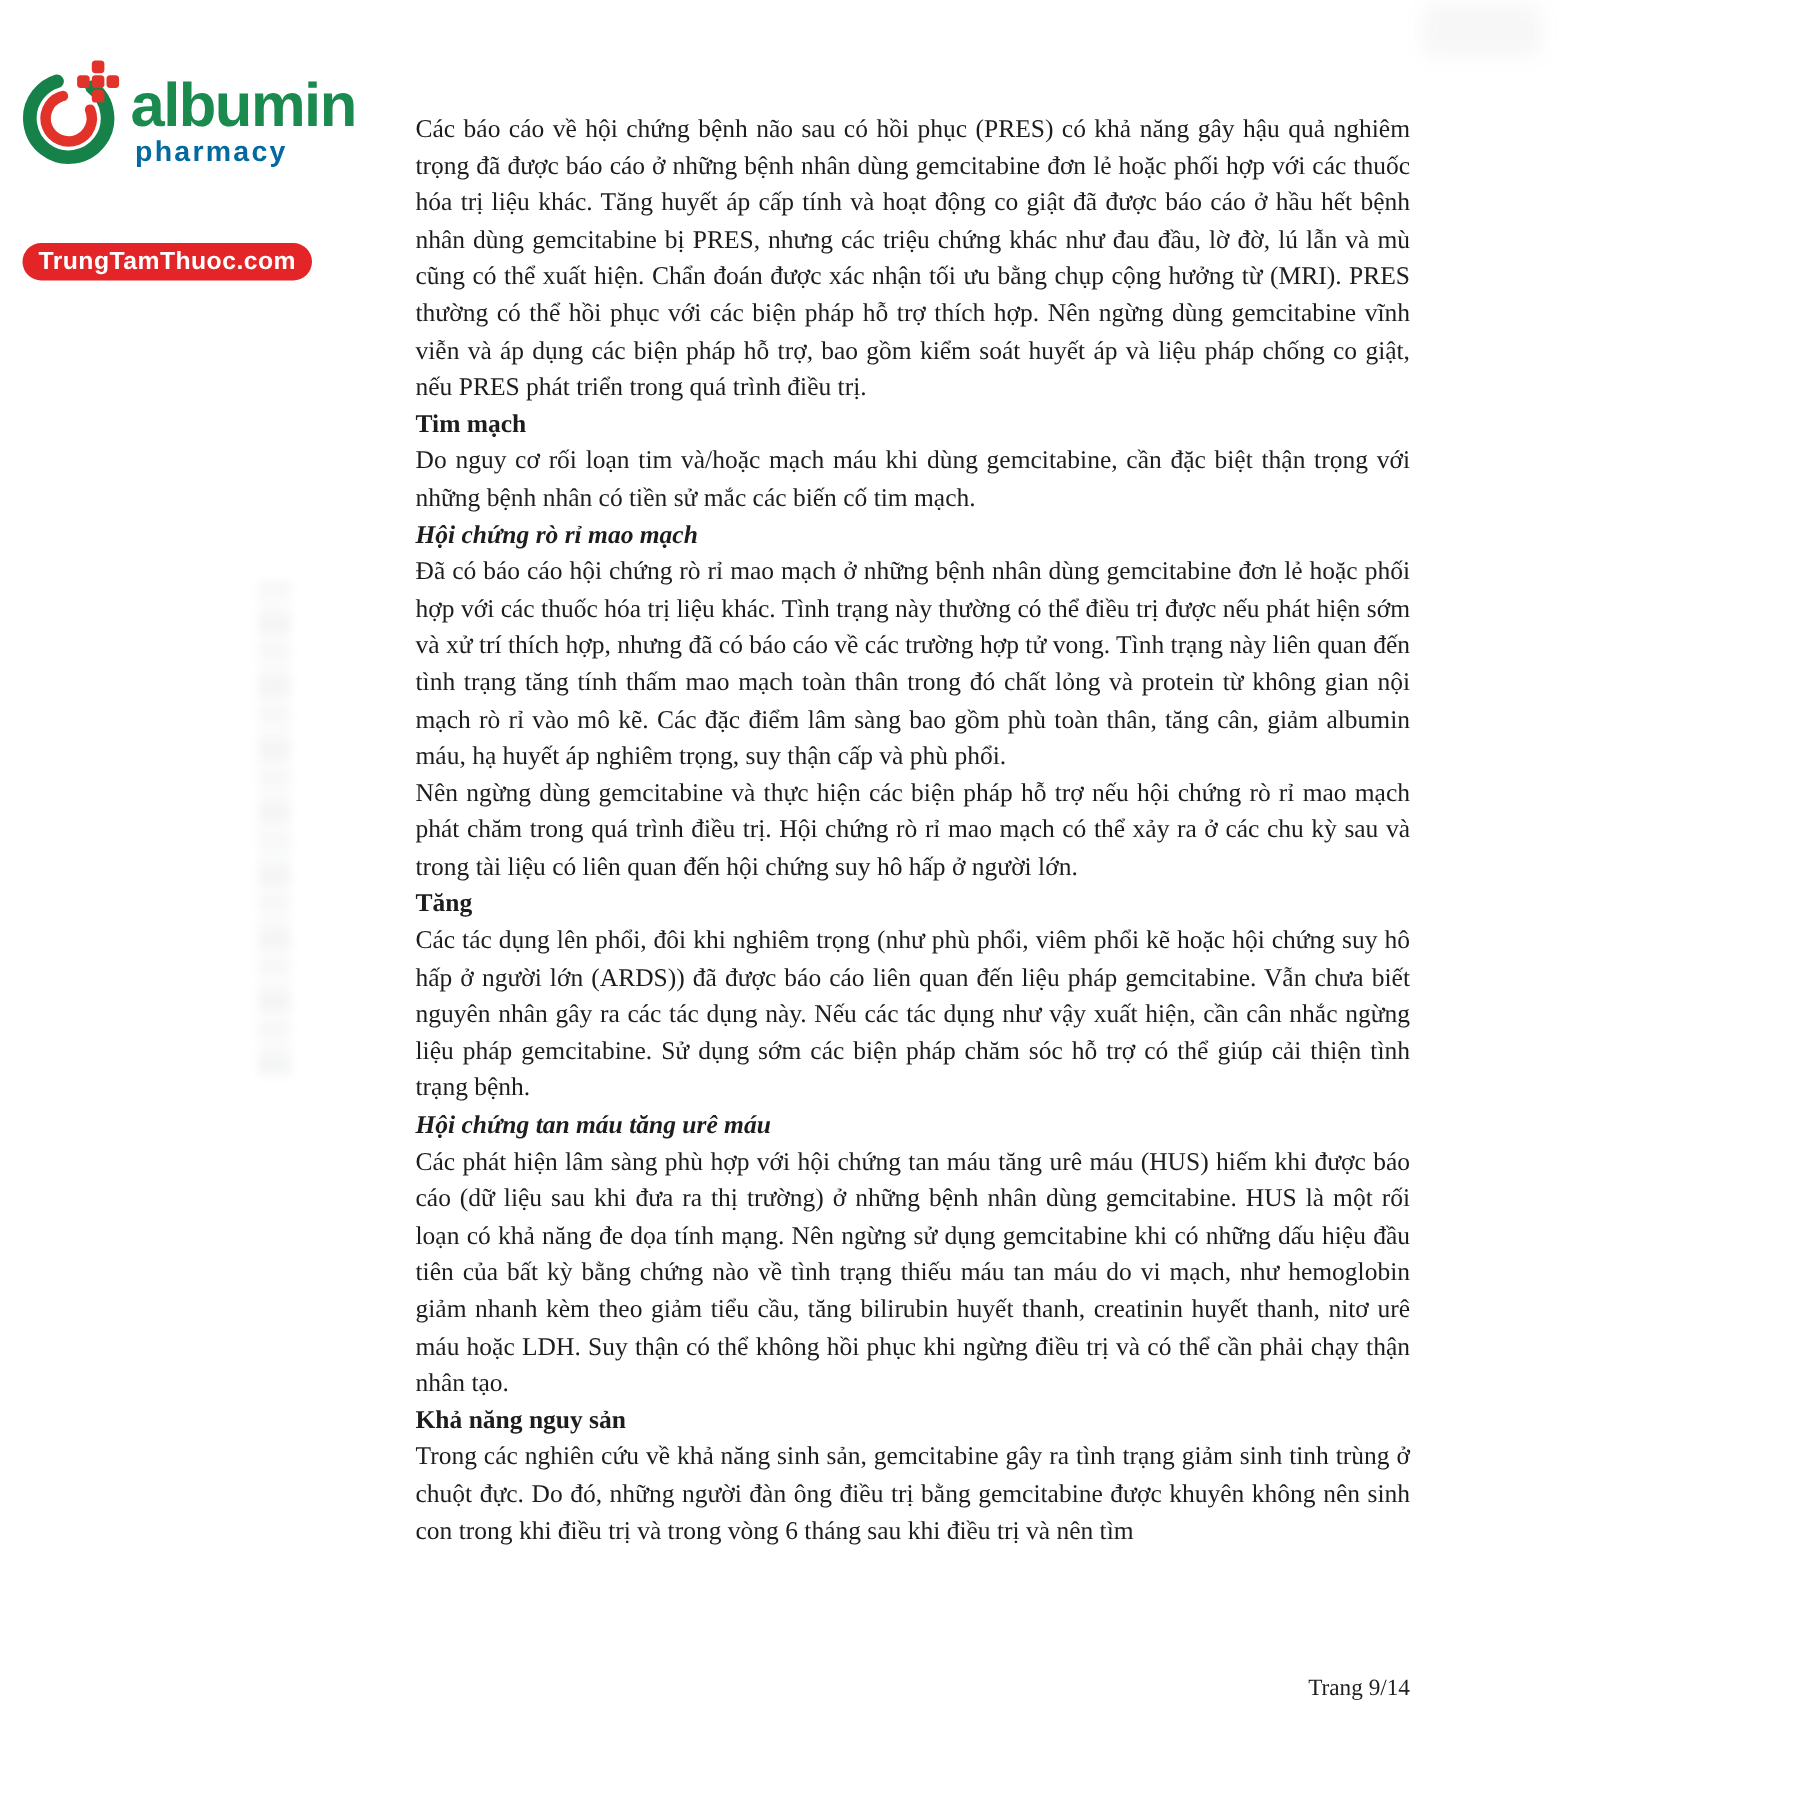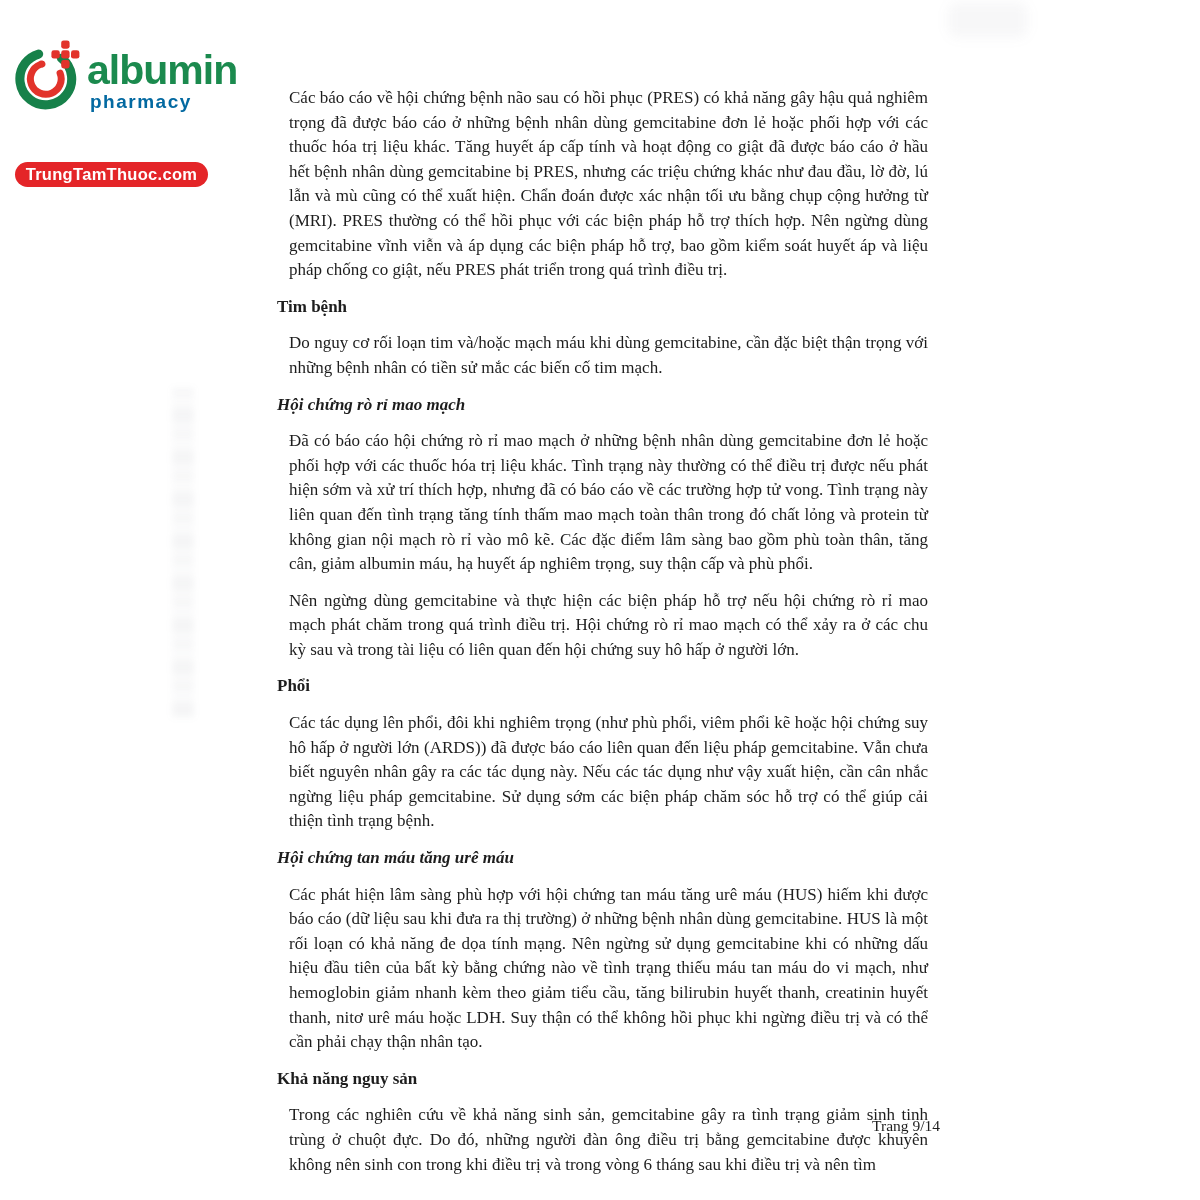--- a/index.html
+++ b/index.html
@@ -28,21 +28,21 @@
   }
   .logo-pill span{
     font-family:"Liberation Sans", sans-serif;font-weight:700;
     font-size:16.5px;color:#ffffff;letter-spacing:0.3px;white-space:nowrap;
   }
   
   .doc-text{
     position:absolute;left:277px;top:74px;width:663px;
     font-size:17px;line-height:24.6px;color:#1d1d1d;
   }
-  .block-p{text-align:justify;margin:12px;}
+  .block-p{text-align:justify;margin:0;}
   .block-h{font-weight:700;margin:0;}
   .block-hi{font-weight:700;font-style:italic;margin:0;}
   .page-footer{
     position:absolute;left:277px;top:1117px;width:663px;
     text-align:right;font-size:15.5px;color:#1f1f1f;
   }
   
   .ghost-strip{
     position:absolute;left:172px;top:388px;width:22px;height:330px;
     background:repeating-linear-gradient(
@@ -80,26 +80,26 @@
   <div class="logo-pill">
     <span>TrungTamThuoc.com</span>
   </div>
 </div>
 
 <div class="ghost-strip"></div>
 <div class="ghost-smudge"></div>
 
 <div class="doc-text">
   <p class="block-p">Các báo cáo về hội chứng bệnh não sau có hồi phục (PRES) có khả năng gây hậu quả nghiêm trọng đã được báo cáo ở những bệnh nhân dùng gemcitabine đơn lẻ hoặc phối hợp với các thuốc hóa trị liệu khác. Tăng huyết áp cấp tính và hoạt động co giật đã được báo cáo ở hầu hết bệnh nhân dùng gemcitabine bị PRES, nhưng các triệu chứng khác như đau đầu, lờ đờ, lú lẫn và mù cũng có thể xuất hiện. Chẩn đoán được xác nhận tối ưu bằng chụp cộng hưởng từ (MRI). PRES thường có thể hồi phục với các biện pháp hỗ trợ thích hợp. Nên ngừng dùng gemcitabine vĩnh viễn và áp dụng các biện pháp hỗ trợ, bao gồm kiểm soát huyết áp và liệu pháp chống co giật, nếu PRES phát triển trong quá trình điều trị.</p>
-  <p class="block-h">Tim bệnh</p>
+  <p class="block-h">Tim mạch</p>
   <p class="block-p">Do nguy cơ rối loạn tim và/hoặc mạch máu khi dùng gemcitabine, cần đặc biệt thận trọng với những bệnh nhân có tiền sử mắc các biến cố tim mạch.</p>
   <p class="block-hi">Hội chứng rò rỉ mao mạch</p>
   <p class="block-p">Đã có báo cáo hội chứng rò rỉ mao mạch ở những bệnh nhân dùng gemcitabine đơn lẻ hoặc phối hợp với các thuốc hóa trị liệu khác. Tình trạng này thường có thể điều trị được nếu phát hiện sớm và xử trí thích hợp, nhưng đã có báo cáo về các trường hợp tử vong. Tình trạng này liên quan đến tình trạng tăng tính thấm mao mạch toàn thân trong đó chất lỏng và protein từ không gian nội mạch rò rỉ vào mô kẽ. Các đặc điểm lâm sàng bao gồm phù toàn thân, tăng cân, giảm albumin máu, hạ huyết áp nghiêm trọng, suy thận cấp và phù phổi.</p>
   <p class="block-p">Nên ngừng dùng gemcitabine và thực hiện các biện pháp hỗ trợ nếu hội chứng rò rỉ mao mạch phát chăm trong quá trình điều trị. Hội chứng rò rỉ mao mạch có thể xảy ra ở các chu kỳ sau và trong tài liệu có liên quan đến hội chứng suy hô hấp ở người lớn.</p>
-  <p class="block-h">Phổi</p>
+  <p class="block-h">Tăng</p>
   <p class="block-p">Các tác dụng lên phổi, đôi khi nghiêm trọng (như phù phổi, viêm phổi kẽ hoặc hội chứng suy hô hấp ở người lớn (ARDS)) đã được báo cáo liên quan đến liệu pháp gemcitabine. Vẫn chưa biết nguyên nhân gây ra các tác dụng này. Nếu các tác dụng như vậy xuất hiện, cần cân nhắc ngừng liệu pháp gemcitabine. Sử dụng sớm các biện pháp chăm sóc hỗ trợ có thể giúp cải thiện tình trạng bệnh.</p>
   <p class="block-hi">Hội chứng tan máu tăng urê máu</p>
   <p class="block-p">Các phát hiện lâm sàng phù hợp với hội chứng tan máu tăng urê máu (HUS) hiếm khi được báo cáo (dữ liệu sau khi đưa ra thị trường) ở những bệnh nhân dùng gemcitabine. HUS là một rối loạn có khả năng đe dọa tính mạng. Nên ngừng sử dụng gemcitabine khi có những dấu hiệu đầu tiên của bất kỳ bằng chứng nào về tình trạng thiếu máu tan máu do vi mạch, như hemoglobin giảm nhanh kèm theo giảm tiểu cầu, tăng bilirubin huyết thanh, creatinin huyết thanh, nitơ urê máu hoặc LDH. Suy thận có thể không hồi phục khi ngừng điều trị và có thể cần phải chạy thận nhân tạo.</p>
   <p class="block-h">Khả năng nguy sản</p>
   <p class="block-p">Trong các nghiên cứu về khả năng sinh sản, gemcitabine gây ra tình trạng giảm sinh tinh trùng ở chuột đực. Do đó, những người đàn ông điều trị bằng gemcitabine được khuyên không nên sinh con trong khi điều trị và trong vòng 6 tháng sau khi điều trị và nên tìm</p>
 </div>
 
 <div class="page-footer">Trang 9/14</div>
 
 </body></html>

